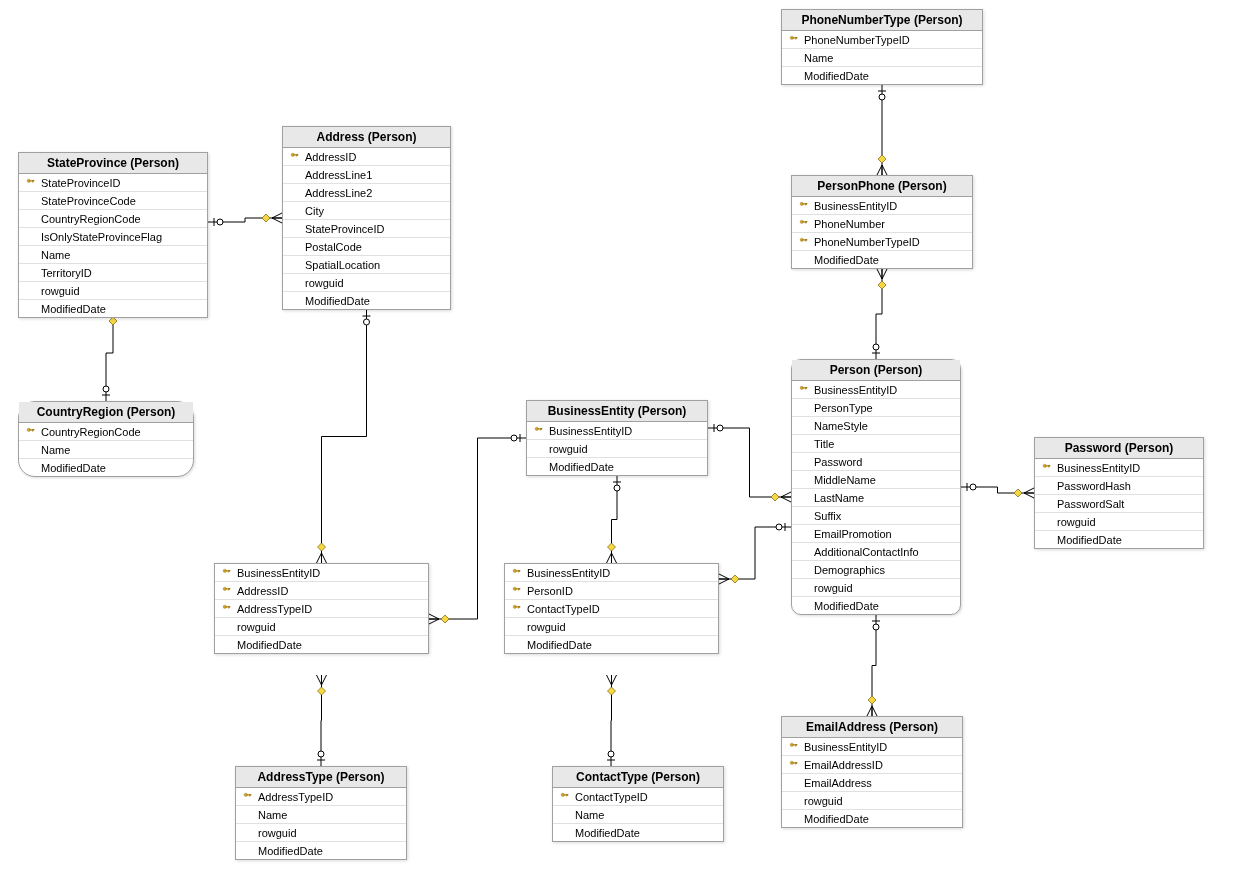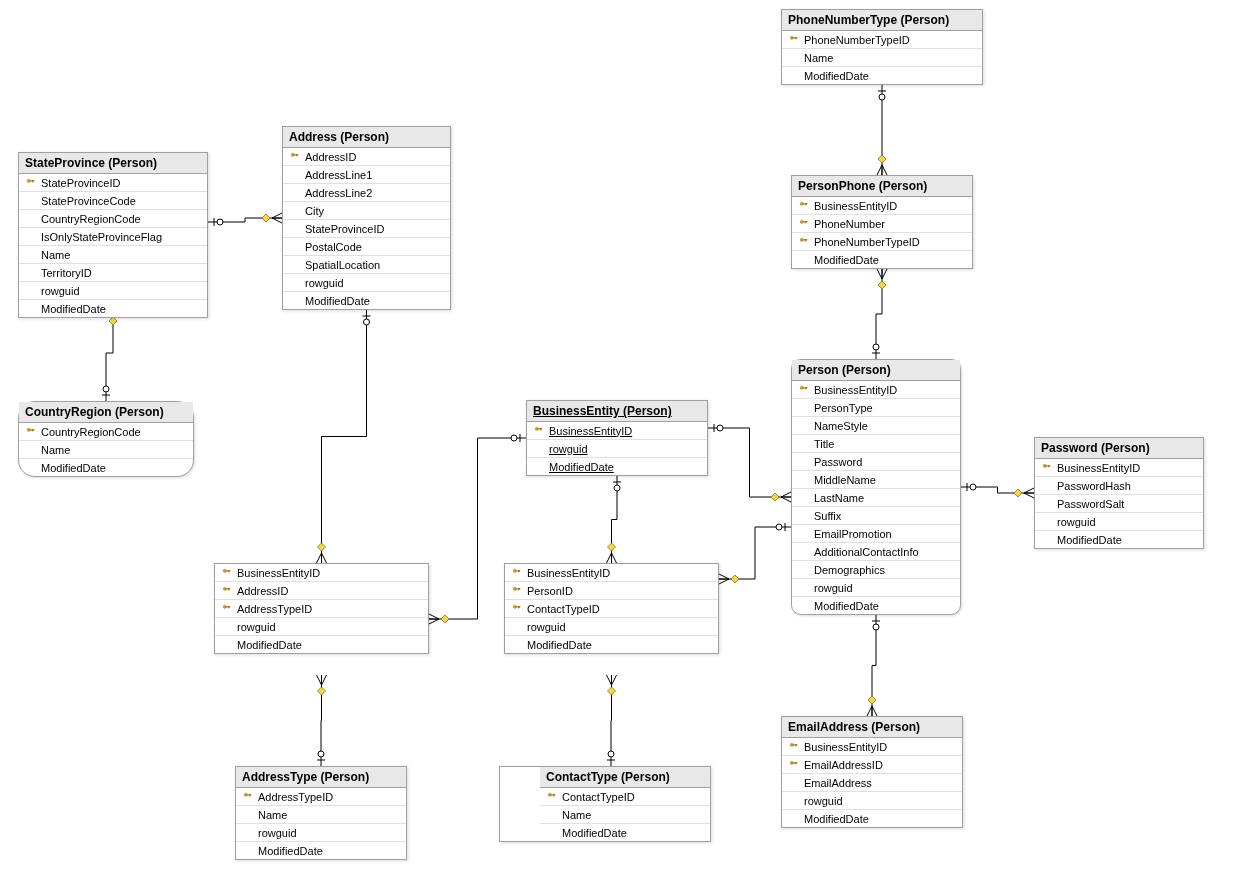--- a/index.html
+++ b/index.html
@@ -19,20 +19,21 @@
     top: 0; left: 0;
     width: 1239px;
     height: 880px;
     pointer-events: none;
   }
   .entity {
     position: absolute;
     background: #ffffff;
     border: 1px solid #a0a0a0;
     box-shadow: 1px 1px 3px rgba(0,0,0,0.15);
+    text-align: center;
   }
   .entity-header {
     background: #e8e8e8;
     border-bottom: 1px solid #a0a0a0;
     padding: 3px 6px;
     font-weight: 600;
     font-size: 12px;
   }
   .entity-row {
     display: flex;
@@ -341,21 +342,21 @@
       </div>
       <div class="entity-row">
         <span class="key-cell"></span>
         <span class="col-name">rowguid</span>
       </div>
       <div class="entity-row">
         <span class="key-cell"></span>
         <span class="col-name">ModifiedDate</span>
       </div>
     </div>
-    <div class="entity" style="left: 526px; top: 400px; width: 180px; text-decoration: underline;">
+    <div class="entity" style="left: 526px; top: 400px; width: 180px;">
       <div class="entity-header">BusinessEntity (Person)</div>
       <div class="entity-row">
         <span class="key-cell">
           <svg class="key-icon" viewBox="0 0 16 16">
             <g fill="#d4a017" stroke="#8a6d1a" stroke-width="0.6">
               <circle cx="5" cy="5" r="3"></circle>
               <rect x="7" y="4.2" width="7" height="1.6"></rect>
               <rect x="11" y="4.2" width="1.3" height="3.2"></rect>
               <rect x="13" y="4.2" width="1.3" height="2.4"></rect>
             </g>
@@ -414,21 +415,21 @@
       </div>
       <div class="entity-row">
         <span class="key-cell"></span>
         <span class="col-name">rowguid</span>
       </div>
       <div class="entity-row">
         <span class="key-cell"></span>
         <span class="col-name">ModifiedDate</span>
       </div>
     </div>
-    <div class="entity" style="left: 499px; top: 766px; width: 170px; padding-left: 40px;">
+    <div class="entity" style="left: 552px; top: 766px; width: 170px;">
       <div class="entity-header">ContactType (Person)</div>
       <div class="entity-row">
         <span class="key-cell">
           <svg class="key-icon" viewBox="0 0 16 16">
             <g fill="#d4a017" stroke="#8a6d1a" stroke-width="0.6">
               <circle cx="5" cy="5" r="3"></circle>
               <rect x="7" y="4.2" width="7" height="1.6"></rect>
               <rect x="11" y="4.2" width="1.3" height="3.2"></rect>
               <rect x="13" y="4.2" width="1.3" height="2.4"></rect>
             </g>

